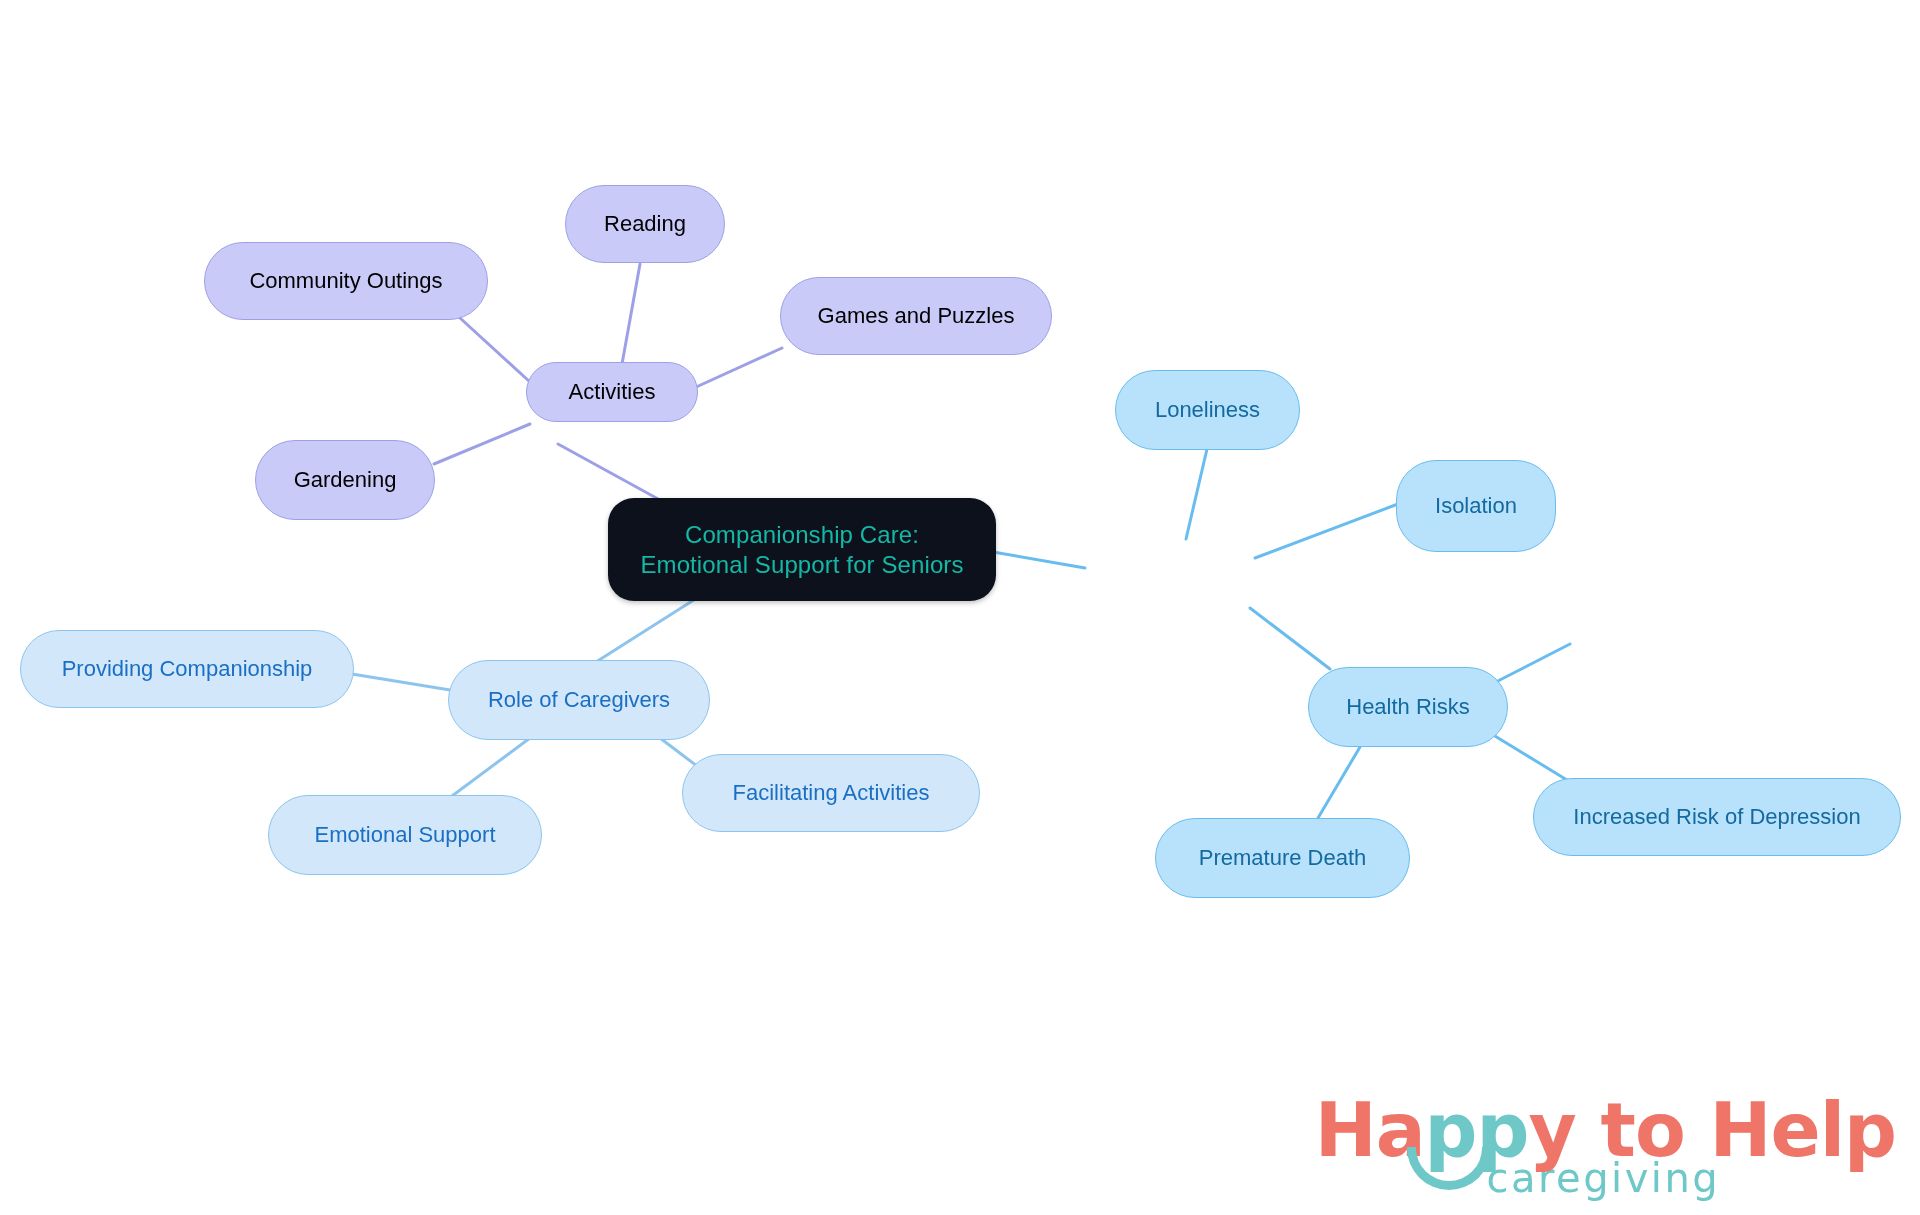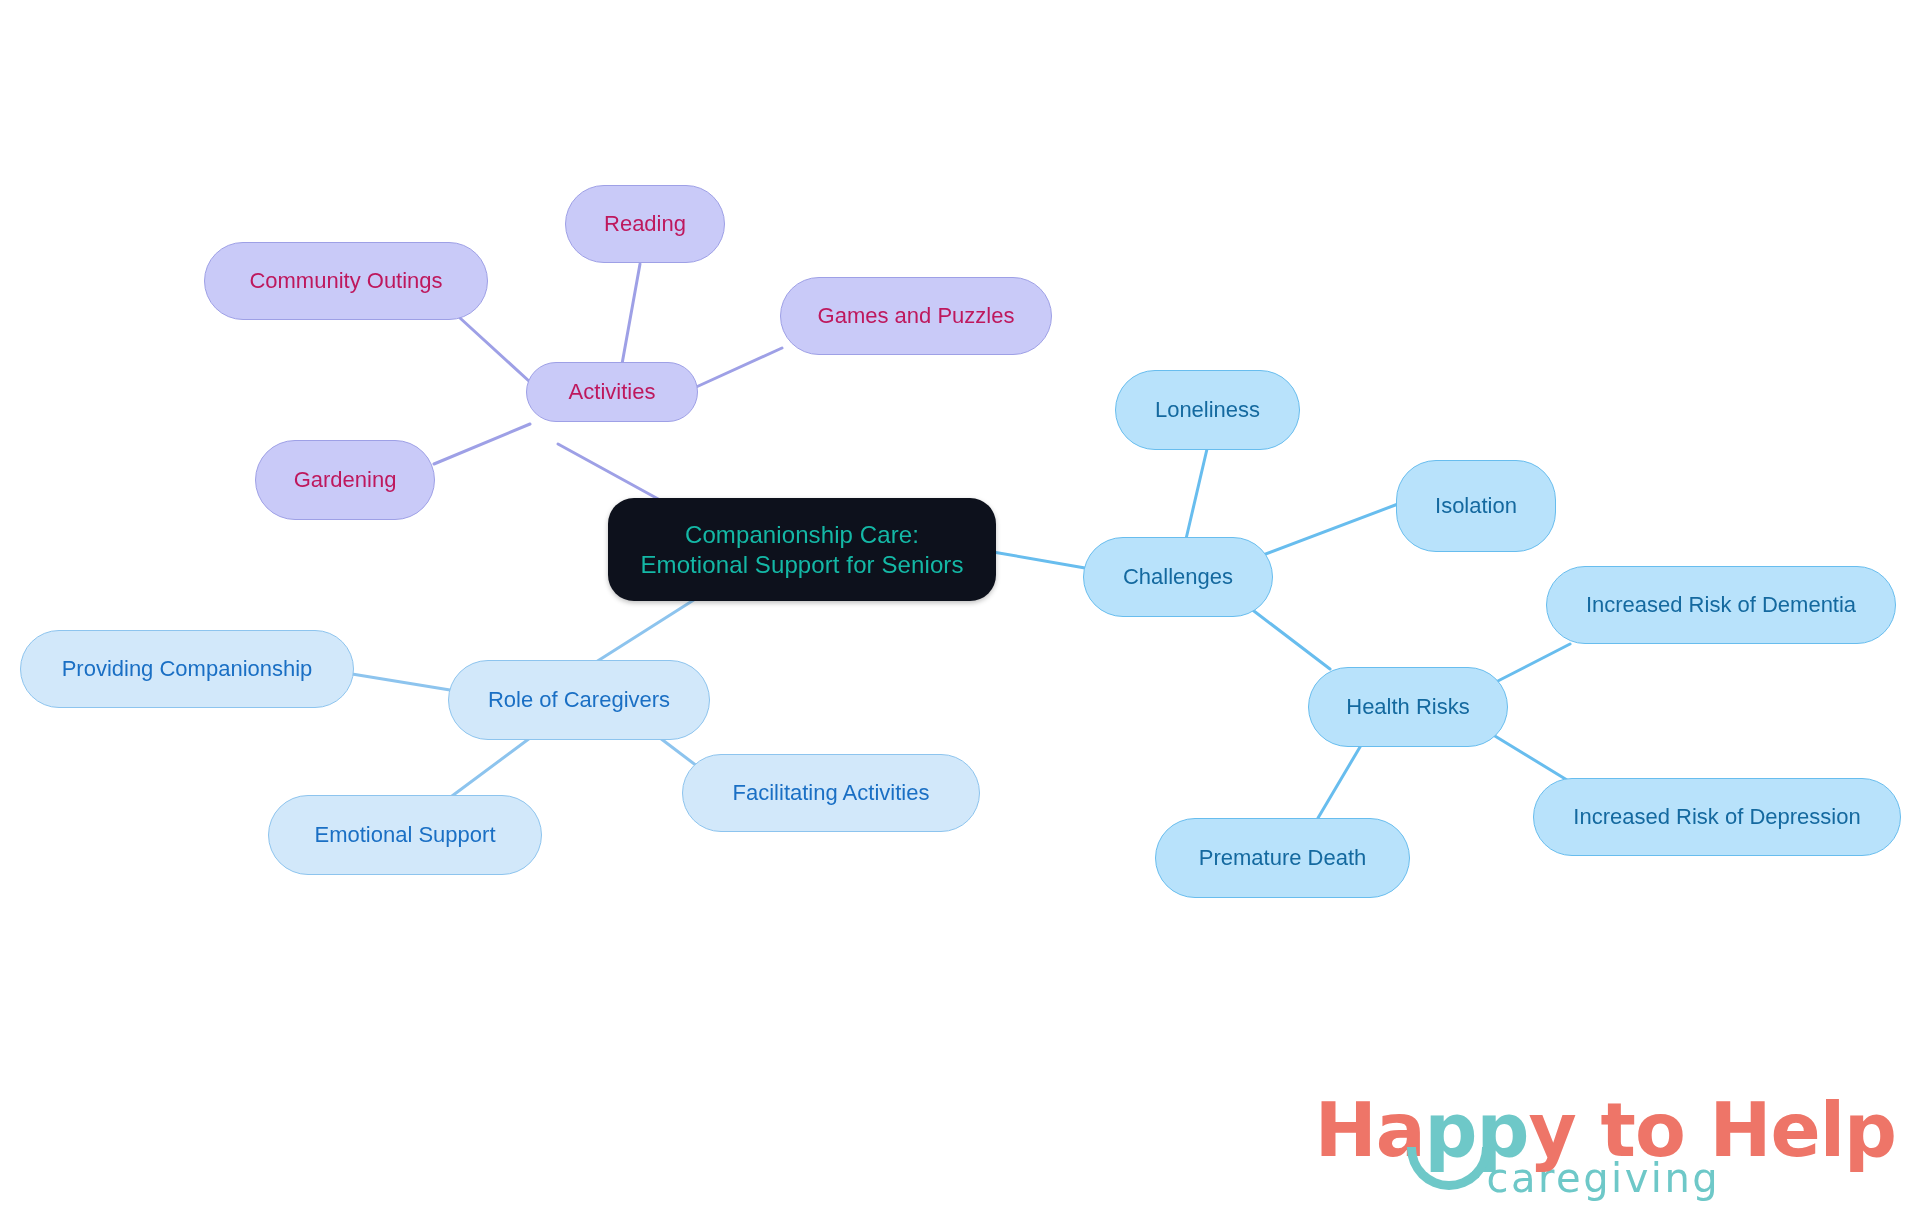--- a/index.html
+++ b/index.html
@@ -51,21 +51,21 @@
     white-space: normal;
     letter-spacing: 0.1px;
     box-shadow: 0 2px 5px rgba(0,0,0,0.25);
   }
   .node-root .root-line {
     display: block;
   }
   .node-purple {
     background: #c9caf8;
     border-color: #9ea0e6;
-    color: #be185d;
+    color: #000000;
     font-size: 22px;
     align-items: center;
   }
   .node-blue {
     background: #b8e2fb;
     border-color: #68bdee;
     color: #14699f;
     font-size: 22px;
   }
   .node-blue-soft {
@@ -154,34 +154,28 @@
   <div class="node node-purple" id="n-reading" style="left: 565px; top: 185px; width: 160px; height: 78px;">
     <span>Reading</span>
   </div>
   <div class="node node-purple" id="n-games-and-puzzles" style="left: 780px; top: 277px; width: 272px; height: 78px;">
     <span>Games and Puzzles</span>
   </div>
   <div class="node node-purple" id="n-gardening" style="left: 255px; top: 440px; width: 180px; height: 80px;">
     <span>Gardening</span>
   </div>
 
-  <div class="node node-blue" id="n-challenges" style="left: 1083px; top: 537px; width: 190px; height: 80px;">
-    <span>Challenges</span>
-  </div>
   <div class="node node-blue" id="n-loneliness" style="left: 1115px; top: 370px; width: 185px; height: 80px;">
     <span>Loneliness</span>
   </div>
   <div class="node node-blue" id="n-isolation" style="left: 1396px; top: 460px; width: 160px; height: 92px;">
     <span>Isolation</span>
   </div>
   <div class="node node-blue" id="n-health-risks" style="left: 1308px; top: 667px; width: 200px; height: 80px;">
     <span>Health Risks</span>
-  </div>
-  <div class="node node-blue" id="n-increased-risk-of-dementia" style="left: 1546px; top: 566px; width: 350px; height: 78px;">
-    <span>Increased Risk of Dementia</span>
   </div>
   <div class="node node-blue" id="n-increased-risk-of-depression" style="left: 1533px; top: 778px; width: 368px; height: 78px;">
     <span>Increased Risk of Depression</span>
   </div>
   <div class="node node-blue" id="n-premature-death" style="left: 1155px; top: 818px; width: 255px; height: 80px;">
     <span>Premature Death</span>
   </div>
 
   <div class="node node-blue-soft" id="n-role-of-caregivers" style="left: 448px; top: 660px; width: 262px; height: 80px;">
     <span>Role of Caregivers</span>

